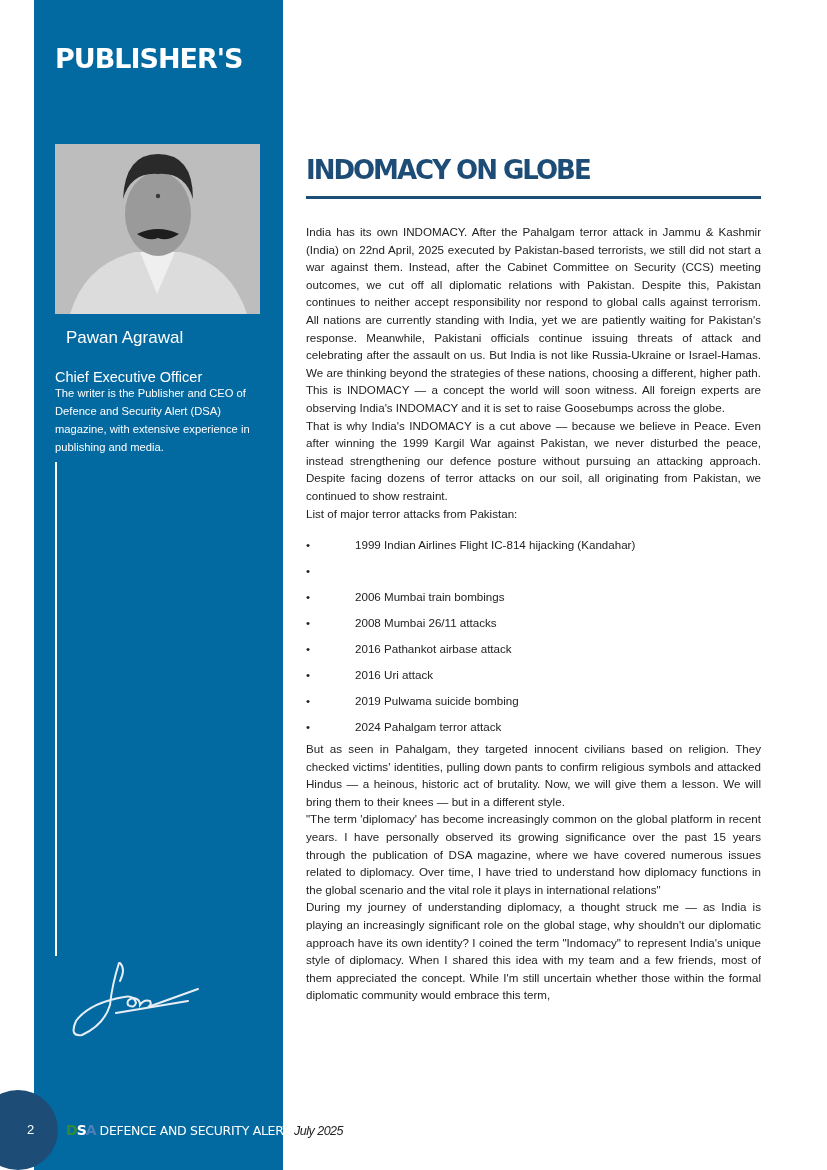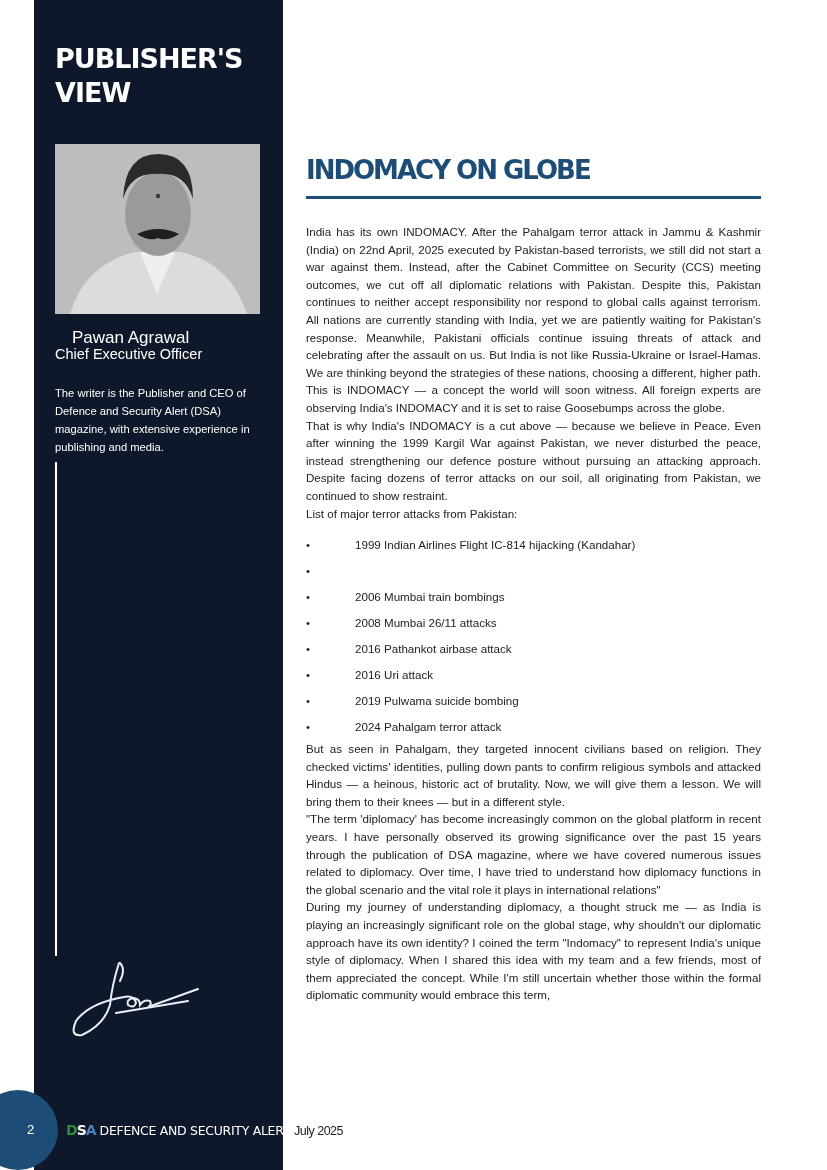--- a/index.html
+++ b/index.html
@@ -2,37 +2,37 @@
 <html><head>
   <meta charset="utf-8">
   <style>
     * { margin: 0; padding: 0; box-sizing: border-box; }
     body {
       width: 827px; height: 1170px; background: #ffffff; position: relative; overflow: hidden;
       font-family: "Liberation Sans", sans-serif; color: #1a1a1a;
     }
     .sidebar {
       position: absolute; left: 34px; top: 0; width: 249px; height: 1170px;
-      background: #0f172a;
+      background: #0369a1;
     }
     .sidebar-title {
       position: absolute; left: 21px; top: 42px; color: #fff;
       font-family: "DejaVu Sans", sans-serif; font-weight: bold; font-size: 27px;
       line-height: 34px; letter-spacing: -1px; width: 220px;
     }
     .photo {
       position: absolute; left: 21px; top: 144px; width: 205px; height: 170px;
       background: linear-gradient(180deg, #b9b9b9 0%, #c4c4c4 100%); overflow: hidden;
     }
     .photo svg { width: 100%; height: 100%; display: block; }
     .author-name {
-      position: absolute; left: 38px; top: 328px; color: #fff; font-size: 17px; font-weight: normal;
+      position: absolute; left: 32px; top: 328px; color: #fff; font-size: 17px; font-weight: normal;
     }
     .author-role {
-      position: absolute; left: 21px; top: 346px; color: #fff; font-size: 14.5px; font-weight: 300;
+      position: absolute; left: 21px; top: 369px; color: #fff; font-size: 14.5px; font-weight: 300;
     }
     .author-bio {
       position: absolute; left: 21px; top: 384px; width: 210px; color: #fff; font-size: 11.2px; line-height: 18px;
     }
     .vline {
       position: absolute; left: 21px; top: 462px; width: 2px; height: 494px; background: #fff;
     }
     .signature { position: absolute; left: 30px; top: 955px; width: 140px; height: 85px; }
     .page-circle {
       position: absolute; left: -22px; top: 1090px; width: 80px; height: 80px; border-radius: 50%;
@@ -42,21 +42,21 @@
       position: absolute; left: 27px; top: 1122px; color: #fff; font-size: 13px;
     }
     .footer {
       position: absolute; left: 66px; top: 1122px; display: flex; align-items: baseline; gap: 4px; white-space: nowrap;
     }
     .logo { display: inline-flex; font-weight: bold; font-size: 14px; font-family: "DejaVu Sans", sans-serif; letter-spacing: -1px; }
     .logo .d { color: #2e8b3a; }
     .logo .s { color: #ffffff; }
     .logo .a { color: #4b7fb8; }
     .footer-pub { color: #fff; font-weight: normal; font-size: 12.5px; font-family: "DejaVu Sans", sans-serif; letter-spacing: -0.3px; }
-    .footer-date { color: #222; font-size: 12.5px; letter-spacing: -0.5px; }
+    .footer-date { color: #222; font-size: 12.5px; letter-spacing: -0.5px; font-style: italic; }
 
     .main { position: absolute; left: 306px; top: 148px; width: 455px; }
     .headline {
       color: #1d4d76; font-family: "DejaVu Sans", sans-serif; font-weight: bold; font-size: 26px;
       letter-spacing: -2px; line-height: 44px; padding-bottom: 2px;
     }
     .headline-rule { height: 3px; background: #1d4d76; margin-top: 2px; }
     .para {
       font-size: 11.6px; line-height: 17.6px; text-align: justify; color: #222; margin-top: 0;
     }
@@ -65,21 +65,20 @@
     .list li { display: flex; font-size: 11.6px; line-height: 26px; color: #222; }
     .list .bullet { width: 49px; flex: none; }
     .para.quote-first { line-height: 17.6px; }
   </style>
 </head>
 <body>
 
 <div class="sidebar">
   <div class="sidebar-title">
     <div>PUBLISHER'S</div>
-    <div>VIEW</div>
   </div>
 
   <div class="photo">
     <svg viewBox="0 0 205 170" xmlns="http://www.w3.org/2000/svg">
       <rect width="205" height="170" fill="#bdbdbd"></rect>
       <path d="M15 170 Q30 120 80 108 L125 108 Q175 118 192 170 Z" fill="#dcdcdc"></path>
       <path d="M85 108 L102 150 L120 108 Z" fill="#efefef"></path>
       <ellipse cx="103" cy="70" rx="33" ry="42" fill="#9a9a9a"></ellipse>
       <path d="M68 55 Q70 10 103 10 Q138 10 138 55 Q130 28 103 30 Q76 28 68 55 Z" fill="#2a2a2a"></path>
       <path d="M82 90 Q103 80 124 90 Q112 98 103 94 Q94 98 82 90 Z" fill="#1e1e1e"></path>

